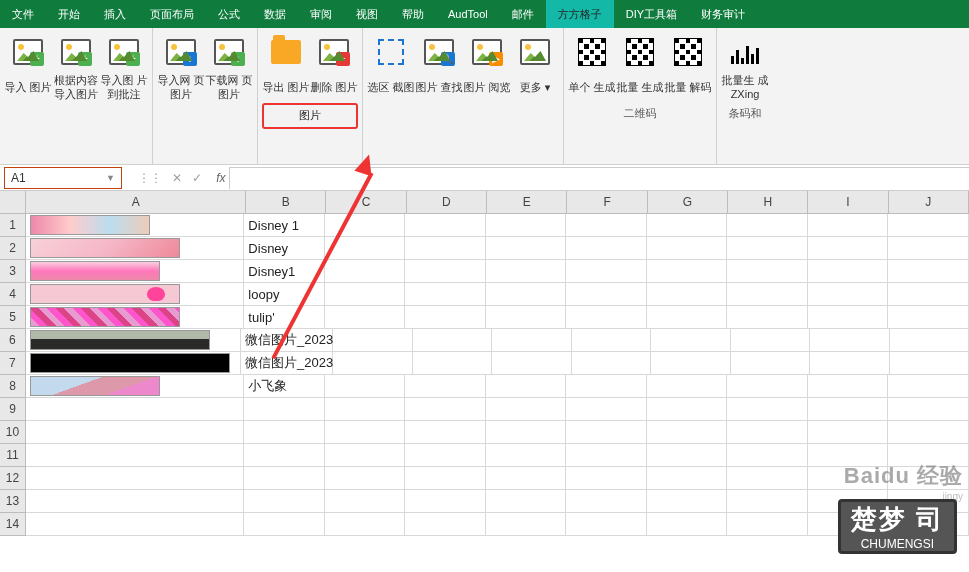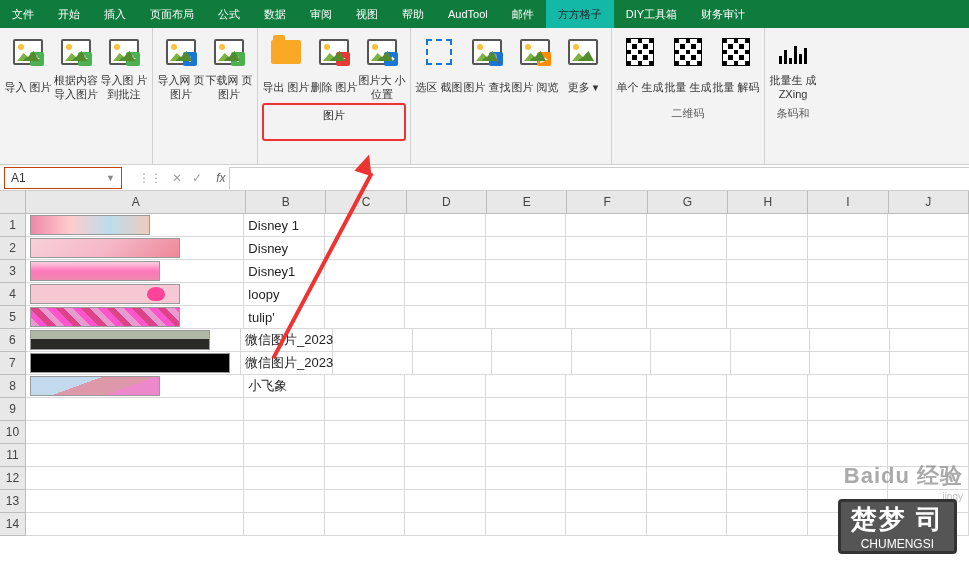--- a/index.html
+++ b/index.html
@@ -8,21 +8,21 @@
 .tabbar { background: #0f7c3d; height: 28px; display: flex; align-items: center; color: #fff; font-size: 11px; }
 .tabbar .tab { padding: 0 12px; height: 28px; display: flex; align-items: center; cursor: pointer; }
 .tabbar .tab.sel { background: #14b8a6; color: #222; }
 
 .ribbon { background: #f3f3f3; height: 137px; display: flex; border-bottom: 1px solid #d0d0d0; }
 .rgroup { display: flex; flex-direction: column; align-items: center; border-right: 1px solid #d0d0d0; padding: 4px 4px 0; }
 .rrow { display: flex; }
 .rbtn { display: flex; flex-direction: column; align-items: center; width: 48px; padding: 2px 0; cursor: pointer; font-size: 11px; color: #333; text-align: center; line-height: 14px; }
 .rbtn .ico { width: 36px; height: 36px; margin-bottom: 3px; display: flex; align-items: center; justify-content: center; }
 .rbtn .lbl { min-height: 28px; display: flex; align-items: center; justify-content: center; }
-.glabel { font-size: 11px; color: #555; padding: 3px 0 16px; width: 100%; text-align: center; }
+.glabel { font-size: 11px; color: #555; padding: 3px 0 4px; width: 100%; text-align: center; }
 .glabel.hl { border: 2px solid #e33; border-radius: 3px; color: #222; font-weight: 500; }
 
 .ico-img { width: 30px; height: 26px; background: #fff; border: 2px solid #555; border-radius: 2px; position: relative; }
 .ico-img::before { content: ""; position: absolute; left: 3px; top: 3px; width: 6px; height: 6px; background: #f9c23c; border-radius: 50%; }
 .ico-img::after { content: ""; position: absolute; left: 2px; bottom: 2px; right: 2px; height: 10px; background: linear-gradient(135deg,#7cb342 0 50%,#558b2f 50%); clip-path: polygon(0 100%,30% 20%,50% 60%,75% 0,100% 100%); }
 .badge { position: absolute; bottom: -3px; right: -3px; width: 14px; height: 14px; border-radius: 2px; display: flex; align-items: center; justify-content: center; font-size: 10px; color: #fff; }
 .badge.g{background:#4caf50}.badge.r{background:#e53935}.badge.b{background:#1976d2}.badge.o{background:#fb8c00}
 
 .ico-folder { width: 30px; height: 24px; background: #f9a825; border-radius: 2px; position: relative; }
 .ico-folder::before { content: ""; position: absolute; top: -5px; left: 2px; width: 12px; height: 6px; background: #f9a825; border-radius: 2px 2px 0 0; }
@@ -154,29 +154,20 @@
         </div>
         <div class="rbtn">
           <div class="ico">
             <div class="ico-img">
               <div class="badge r">−</div>
             </div>
           </div>
           <div class="lbl">删除
 图片</div>
         </div>
-        <div class="rbtn">
-          <div class="ico">
-            <div class="ico-img">
-              <div class="badge b">⬌</div>
-            </div>
-          </div>
-          <div class="lbl">图片大
-小位置</div>
-        </div>
       </div>
     <div class="glabel hl">图片</div>
   </div>
   <div class="rgroup">
     <div class="rrow" id="g4">
         <div class="rbtn">
           <div class="ico">
             <div class="ico-crop"></div>
           </div>
           <div class="lbl">选区

